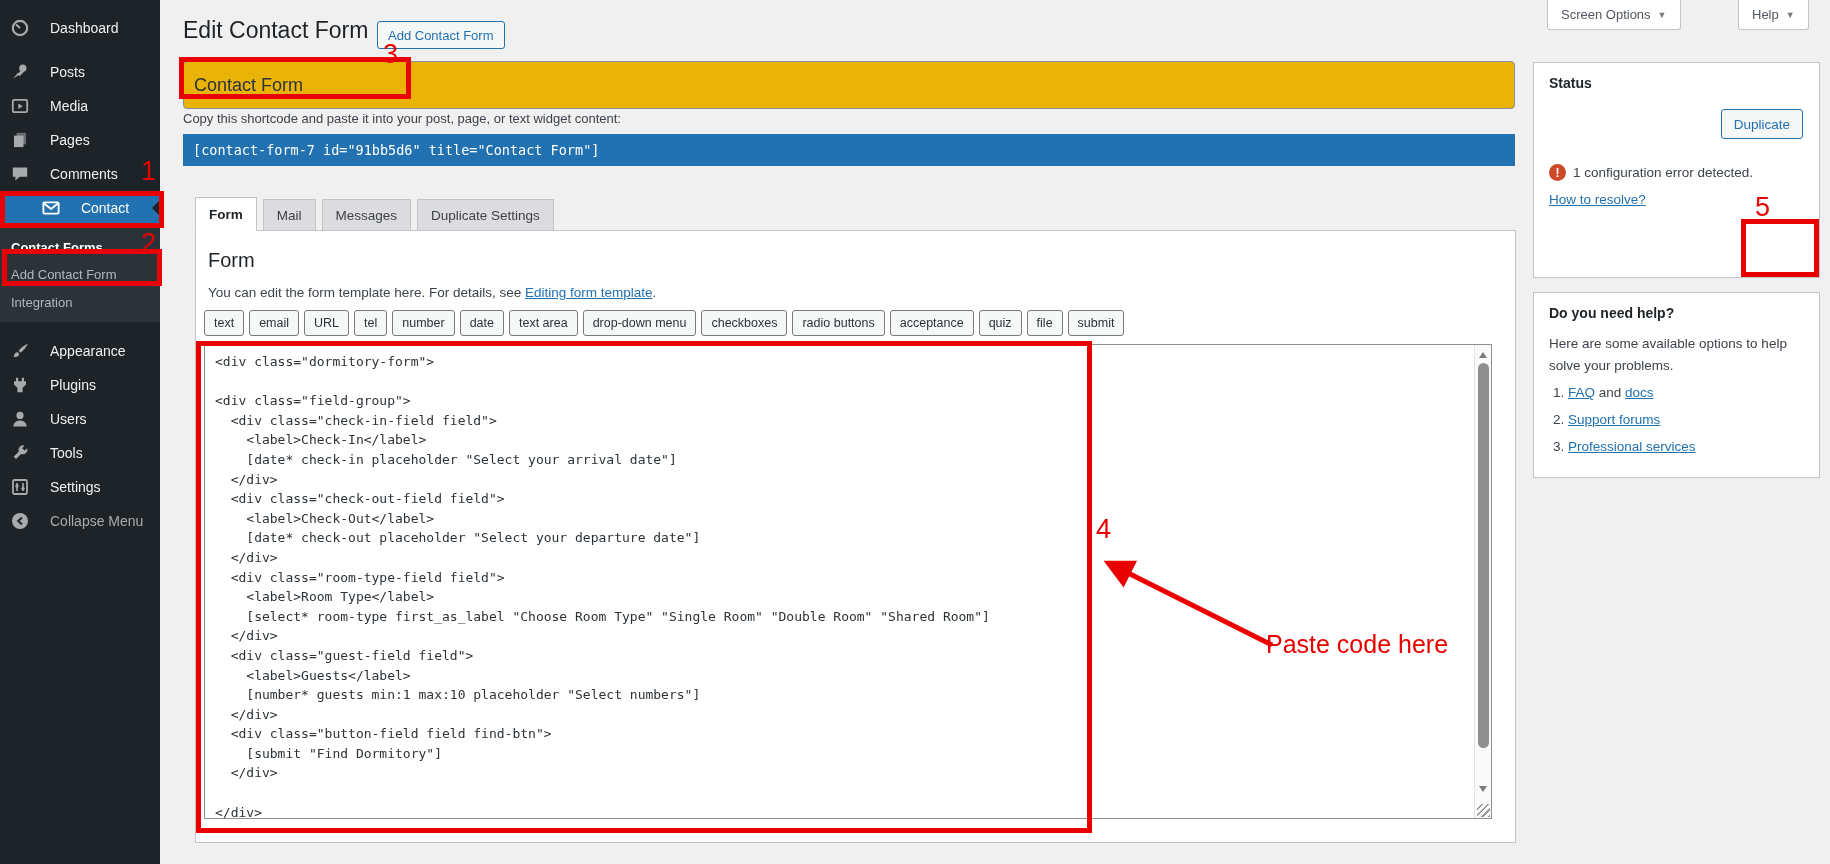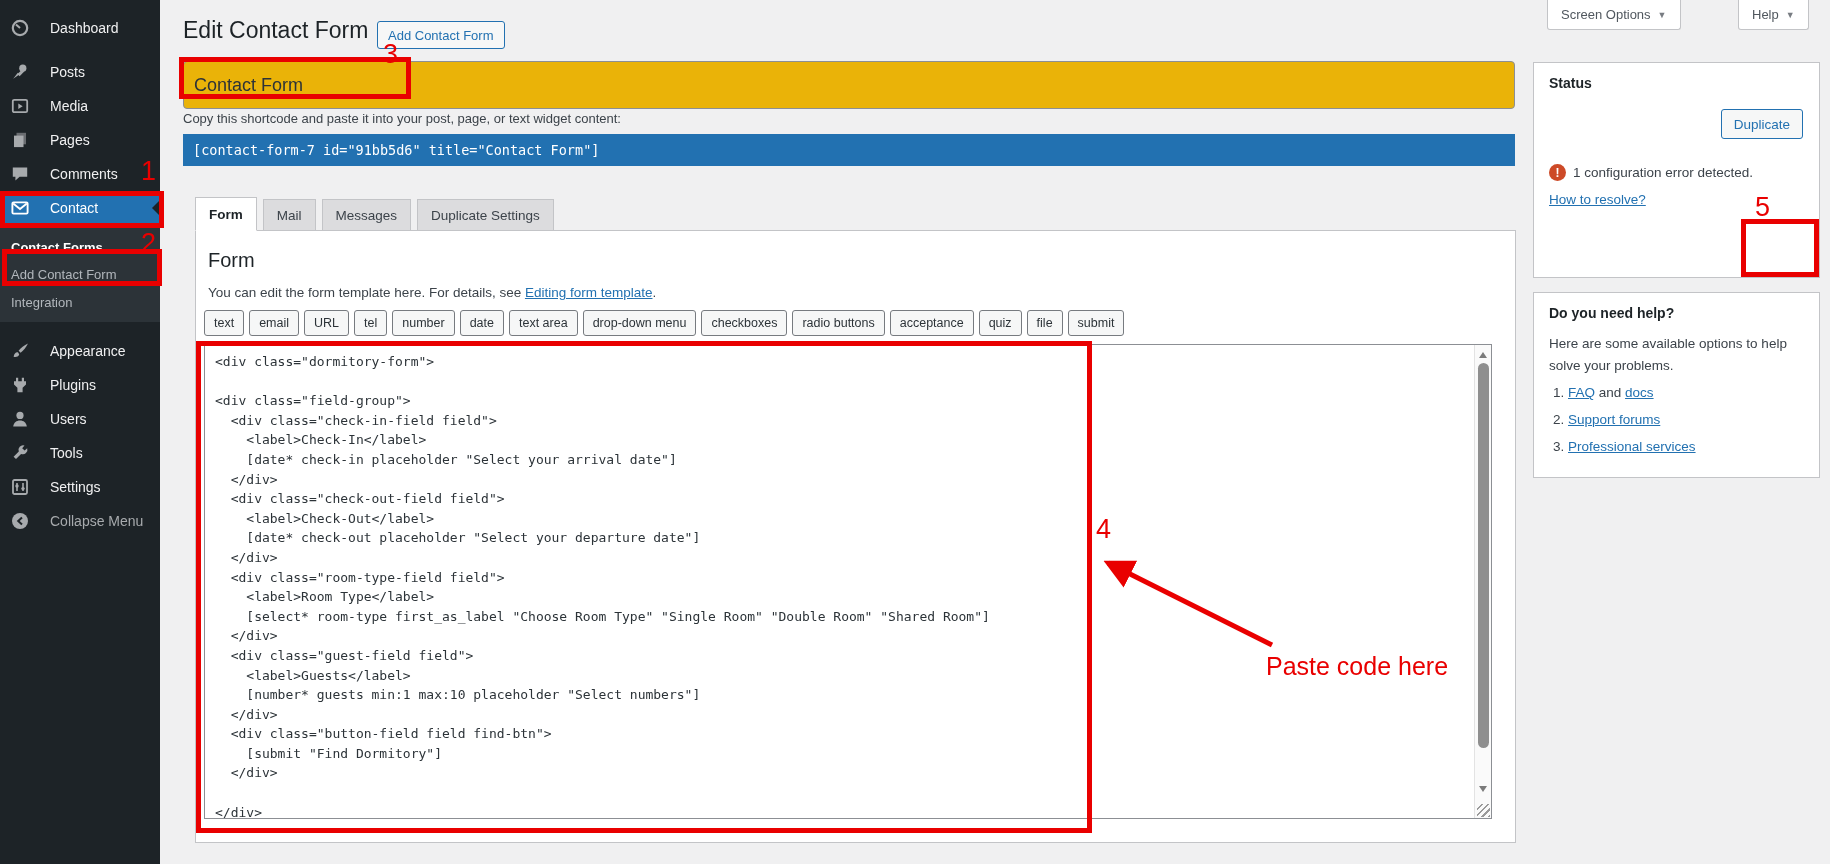--- a/index.html
+++ b/index.html
@@ -7,21 +7,21 @@
   .screen{
     position:relative; width:1830px; height:864px; overflow:hidden;
     background:#f0f0f1; font-family:"Liberation Sans",sans-serif; color:#3c434a;
   }
 
   
   .sidebar{ position:absolute; left:0; top:0; width:160px; height:864px; background:#1d2327; }
   .menu-item{ position:relative; height:34px; display:flex; align-items:center; gap:20px;
     padding-left:10px; font-size:14px; color:#f0f0f1; cursor:pointer; }
   .menu-item .micon{ width:20px; height:20px; color:#a7aaad; flex:0 0 20px; display:flex; }
-  .menu-item.active{ background:#2271b1; color:#fff; }
+  .menu-item.active{ background:#2271b1; color:#fff;justify-content:center; }
   .menu-item.active .micon{ color:#fff; }
   .menu-item.active::after{ content:""; position:absolute; right:0; top:50%; transform:translateY(-50%);
     border:8px solid transparent; border-right-color:#1d2327; }
   .top-gap{ height:11px; } .sep-gap{ height:10px; } .grp-gap{ height:12px; }
   .submenu{ background:#2c3338; padding:9px 0 6px; }
   .submenu-header{ height:26px; display:flex; align-items:center; padding-left:11px;
     font-size:13px; font-weight:bold; color:#fff; }
   .submenu-item{ height:28px; display:flex; align-items:center; padding-left:11px;
     font-size:13px; color:#b2b7bc; cursor:pointer; }
   .collapse-label{ color:#a7aaad; }
@@ -111,21 +111,21 @@
   .ann-box{ position:absolute; border:5px solid #e90000; z-index:40; pointer-events:none; }
   .ann-box1{ left:0;    top:191px; width:164px; height:37px; }
   .ann-box2{ left:2px;  top:249px; width:160px; height:37px; }
   .ann-box3{ left:179px; top:57px; width:232px; height:42px; }
   .ann-box4{ left:196px; top:341px; width:896px; height:492px; }
   .ann-box5{ left:1741px; top:219px; width:78px; height:58px; }
   .ann-num{ position:absolute; color:#e90000; font-size:27px; z-index:41; pointer-events:none; }
   .ann-n1{ left:141px; top:156px; } .ann-n2{ left:141px; top:228px; } .ann-n3{ left:383px; top:39px; }
   .ann-n4{ left:1096px; top:514px; } .ann-n5{ left:1755px; top:192px; }
   .paste-label{ position:absolute; left:1266px; top:630px; font-size:25px; color:#e90000; z-index:41;
-    pointer-events:none;margin-top:22px; }
+    pointer-events:none; }
   .ann-arrow{ position:absolute; left:1080px; top:545px; z-index:41; pointer-events:none; }
 </style>
 </head>
 <body>
 
 <div class="screen">
 
   <aside class="sidebar">
     <div class="top-gap"></div>
     <div class="menu-item">

